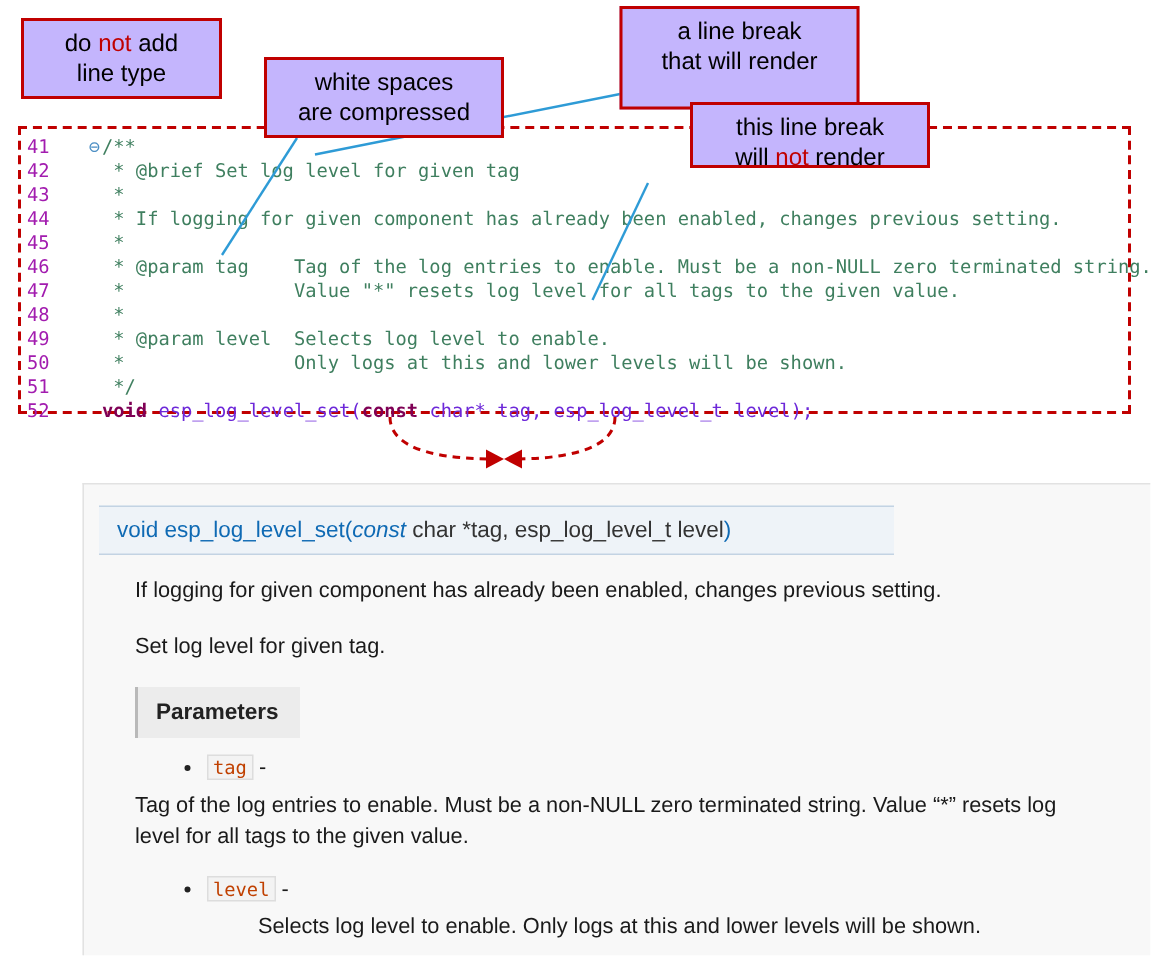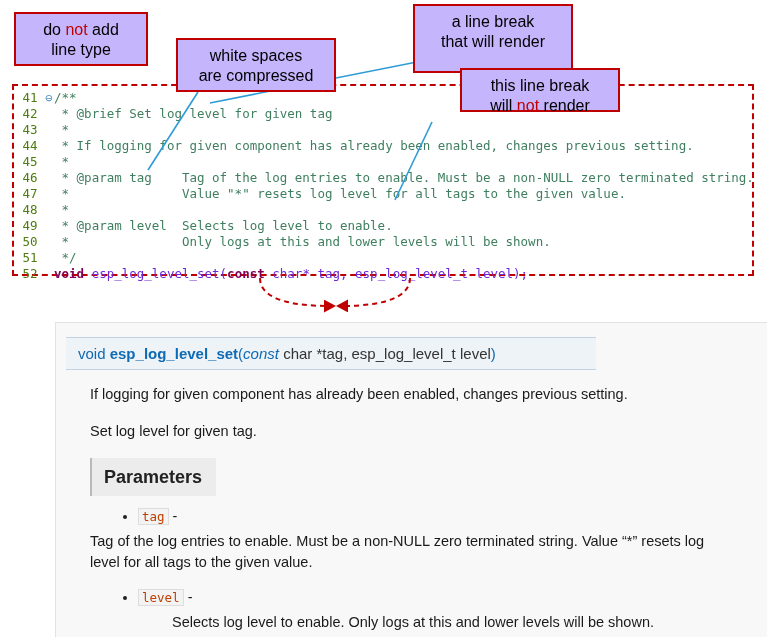--- a/index.html
+++ b/index.html
@@ -57,23 +57,23 @@
   .code-line {
     font-family: "DejaVu Sans Mono", monospace;
     font-size: 12.5px;
     line-height: 16px;
     white-space: pre;
     height: 16px;
   }
   .ln {
     display: inline-block;
     width: 24px;
-    text-align: center;
-    color: #4d7c0f;
-    margin-right: 2px;
+    text-align: left;
+    color: #a21caf;
+    margin-right: 16px;
   }
   .fold {
     display: inline-block;
     width: 10px;
     color: #4d8fc4;
     text-align: center;
   }
   .cm { color: #3f7f5f; }     
   .kw { color: #7f0055; font-weight: bold; }  
   .pl { color: #6d28d9; }      
@@ -99,40 +99,40 @@
     padding: 7px 12px;
     background: #eef3f8;
     border-top: 1px solid #c3d3e3;
     border-bottom: 1px solid #c3d3e3;
     font-family: "Liberation Sans", sans-serif;
     font-size: 15px;
     color: #0f6ab4;
     width: 530px;
     box-sizing: border-box;
   }
-  .doc-signature b { color: #0f6ab4; font-weight: bold; }
+  .doc-signature b { color: #0f6ab4; font-weight: normal; }
   .doc-signature .it { font-style: italic; }
   .doc-signature .pl2 { color: #333333; font-style: normal; }
 
   .doc-body {
     margin-left: 34px;
     margin-top: 14px;
     color: #1a1a1a;
     font-size: 14.5px;
     line-height: 1.45;
   }
   .doc-body p { margin: 0 0 16px 0; }
 
   .params-header {
     display: inline-block;
     background: #ececec;
     border-left: 2px solid #b9b9b9;
     padding: 6px 14px 6px 12px;
     font-weight: bold;
-    font-size: 18px;
+    font-size: 15px;
     color: #222;
     margin-bottom: 10px;
   }
   .param-list {
     margin: 0;
     padding-left: 48px;
     list-style: disc;
   }
   .param-list li { margin-bottom: 4px; }
   .param-list li::marker { color: #222; }

